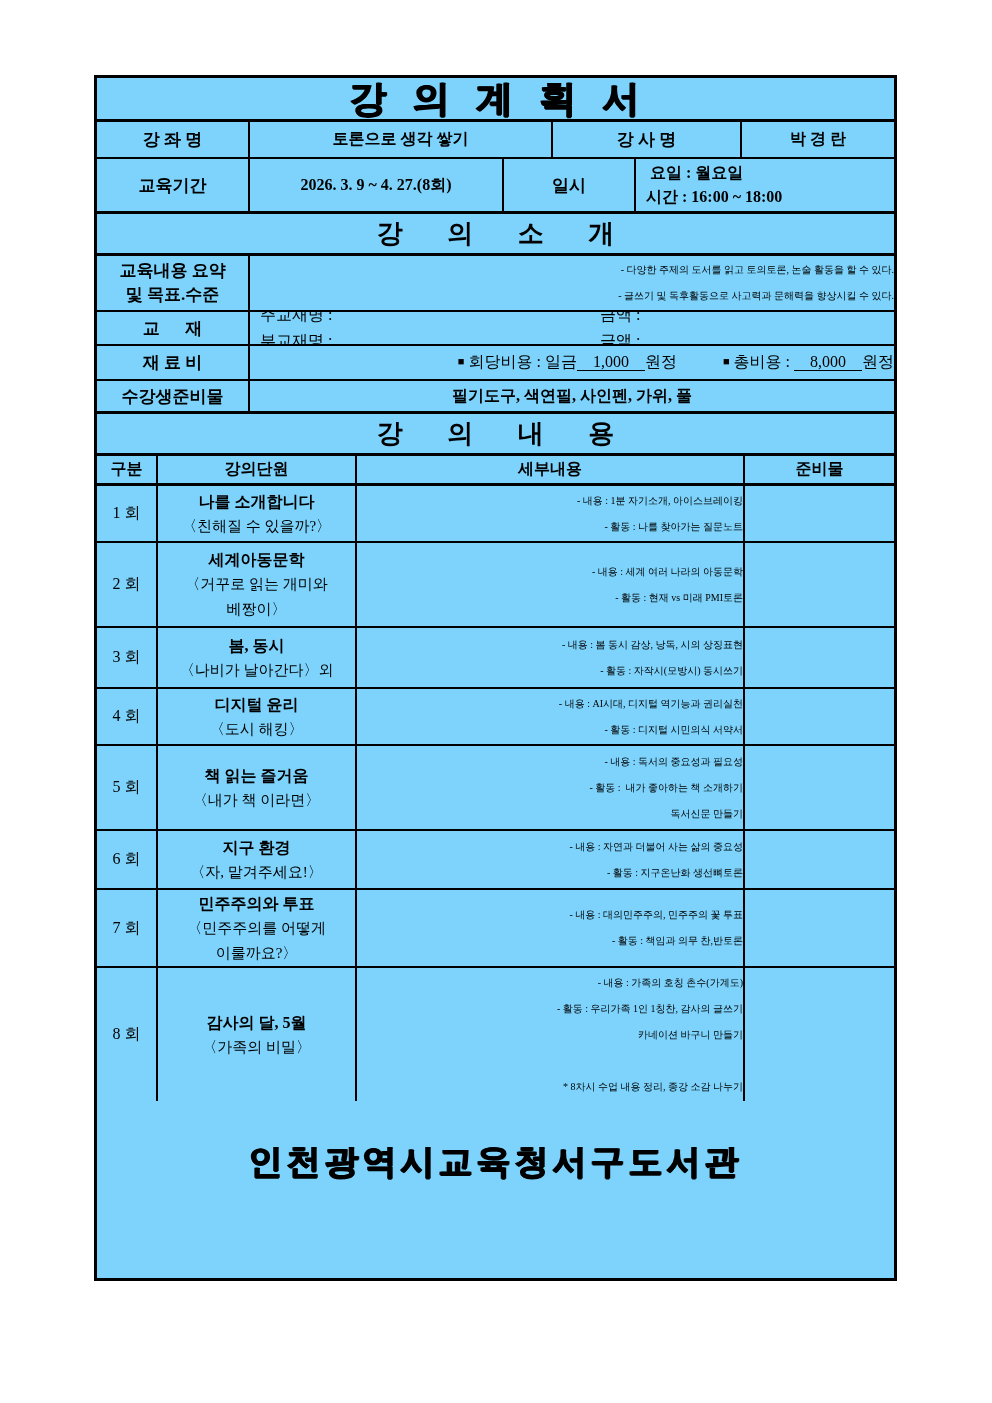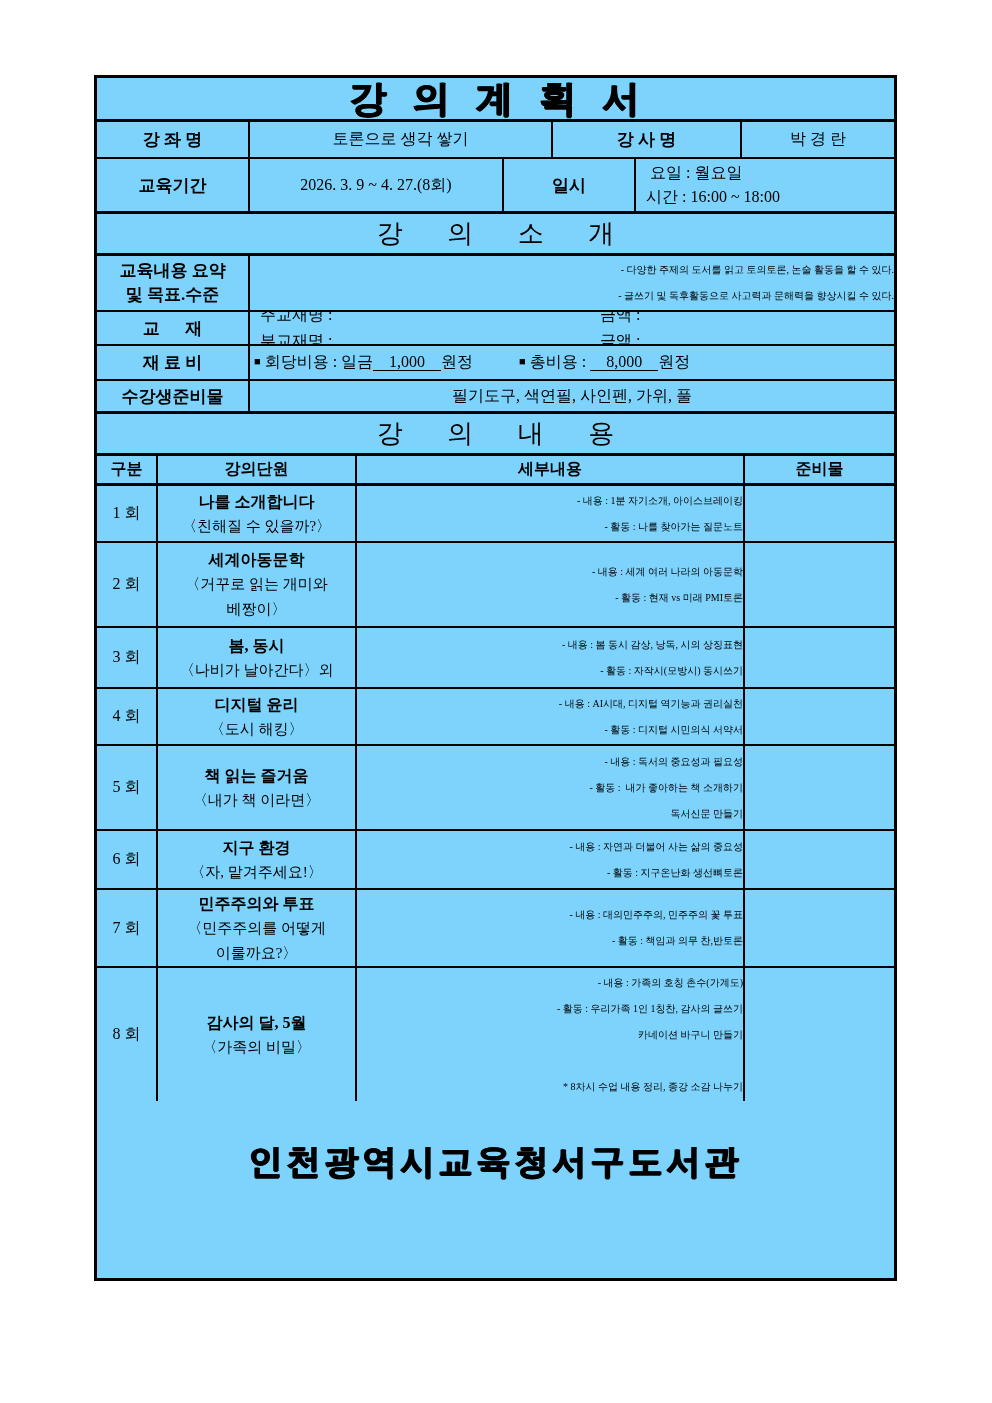--- a/index.html
+++ b/index.html
@@ -7,50 +7,50 @@
     font-family:"Liberation Serif","DejaVu Serif",serif; }
   .doc { position:absolute; left:94px; top:75px; width:803px; height:1206px;
     border:3px solid #000; background:#7dd3fc; }
   .row { display:flex; width:100%; border-bottom:2px solid #000; }
   .row.thick { border-bottom-width:3px; }
   .row:last-child { border-bottom:none; }
   .cell { border-right:2px solid #000; height:100%;
     display:flex; align-items:center; justify-content:center; overflow:hidden; }
   .cell:last-child { border-right:none; }
   .lbl { font-weight:bold; font-size:17px; text-align:center; }
-  .val { font-size:16px; text-align:center; }
+  .val { font-size:16px; text-align:center;font-weight:bold; }
   .heavy { font-weight:bold;
     text-shadow:0.9px 0 currentColor,-0.9px 0 currentColor,0 0.6px currentColor; }
 
   
   .h-title{height:44px}.h-a{height:37px}.h-a3{height:55px}
   .h-sech{height:42px}.h-b1{height:56px}.h-b2{height:34px}.h-b3{height:35px}.h-b4{height:33px}
   .h-thead{height:30px}
   .r1{height:57px}.r2{height:85px}.r3{height:61px}.r4{height:57px}
   .r5{height:85px}.r6{height:59px}.r7{height:78px}.r8{height:133px}
   .h-footer{height:122px}
 
   
   .wA1{width:153px}.wA2{width:303px}.wA3{width:189px}.wA4{width:152px}
   .wP2{width:254px}.wP3{width:132px}.wP4{width:258px}
   .wB2{width:644px}
   .wC1{width:61px}.wC2{width:199px}.wC3{width:388px}.wC4{width:149px}
 
   .title-text { font-size:37px; word-spacing:13px; letter-spacing:2px; }
-  .section-title { font-size:26px; font-weight:normal; word-spacing:38px;text-align:right; }
+  .section-title { font-size:26px; font-weight:bold; word-spacing:38px;text-align:right; }
   .footer-text { font-size:34px; letter-spacing:4px; }
 
   .two-line { flex-direction:column; line-height:24px;align-items:center; }
   .left-col { align-items:flex-start; justify-content:center; padding-left:10px; }
   .pre { white-space:pre-wrap; }
   .detail { font-size:10px; line-height:26px; text-align:right; width:100%;
     padding-left:8px; }
   .book-line { display:flex; width:100%; padding-left:10px; font-size:16px; line-height:26px; }
   .book-line .bl { width:340px; }
-  .fee-line { font-size:16px; padding-left:4px; width:100%; text-align:left; }
+  .fee-line { font-size:16px; padding-left:4px; width:100%; text-align:right; }
   .fee-amt { border-bottom:1.5px solid #000; padding:0 16px; }
   .bullet { font-size:11px; position:relative; top:-2px; }
   .gap { display:inline-block; width:42px; }
   .unit-cell { flex-direction:column; justify-content:center; line-height:25px;
     text-align:center; word-break:keep-all; padding:0 4px; }
   .unit-title { font-weight:bold; font-size:16px; }
   .unit-sub { font-size:15px; }
   .no-cell { font-size:16px; }
 </style>
 </head>

